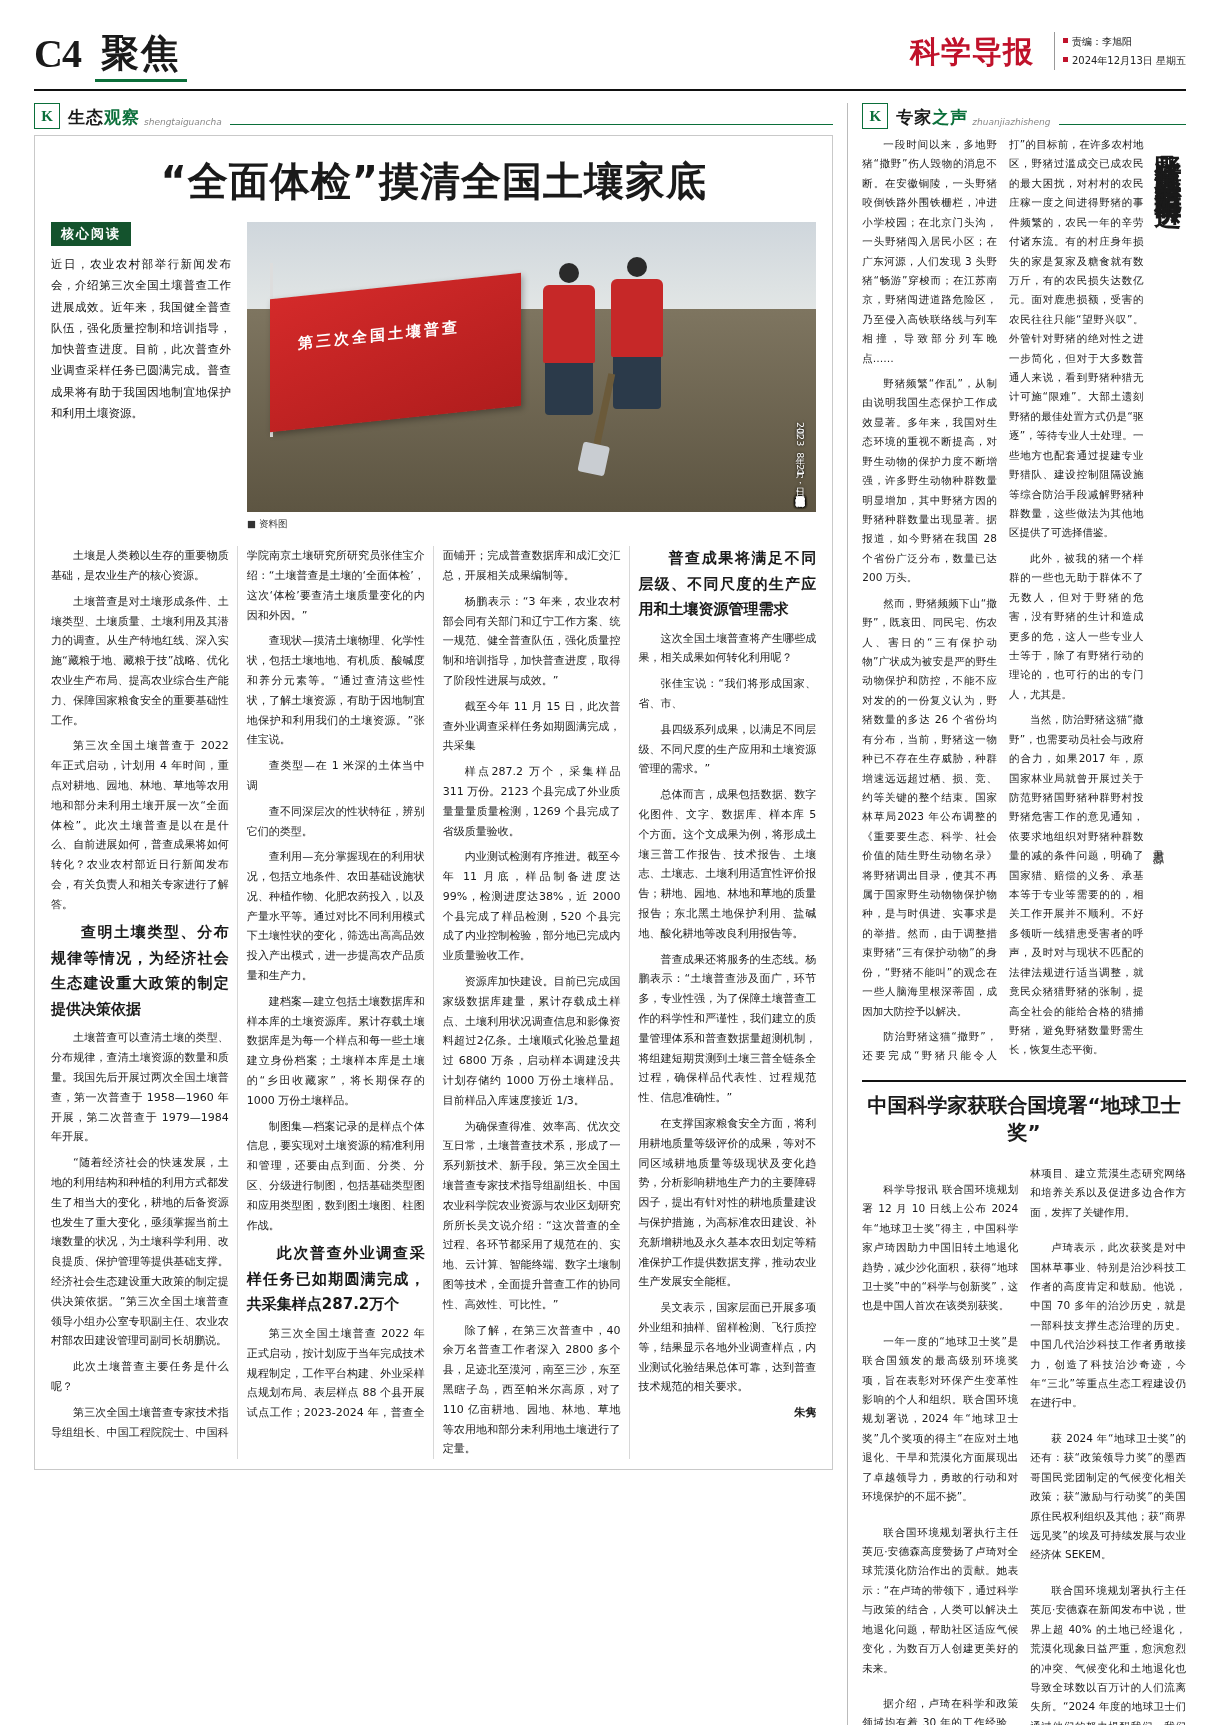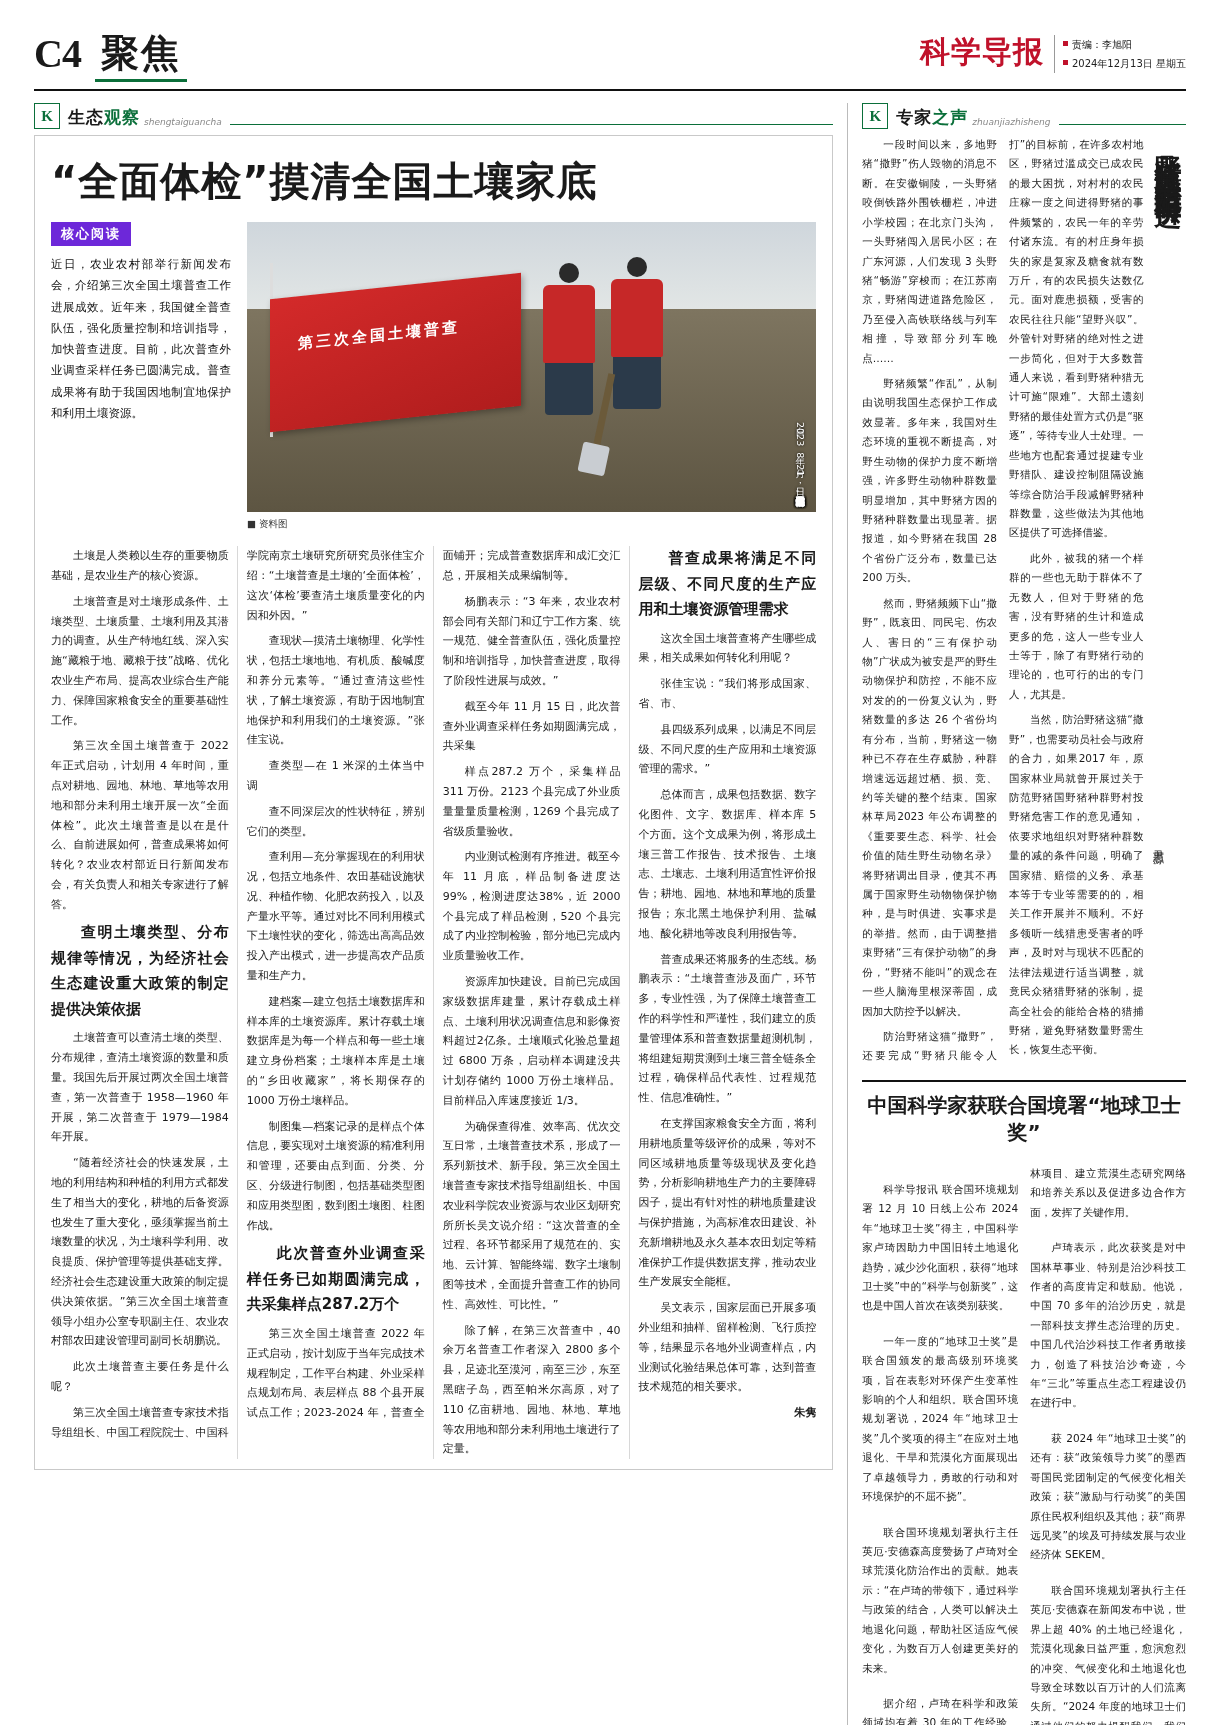--- a/index.html
+++ b/index.html
@@ -12,43 +12,43 @@
     overflow:hidden;
   }
   .page{position:relative;width:1220px;height:1666px;box-sizing:border-box;padding:28px 34px 14px 34px;}
 
   
   .masthead{display:flex;align-items:flex-start;justify-content:space-between;border-bottom:2px solid #111;padding-bottom:10px;}
   .mh-left{display:flex;align-items:center;gap:14px;}
   .page-num{font-size:40px;font-weight:bold;font-family:"Liberation Serif",serif;letter-spacing:-1px;}
   .section-logo{font-size:38px;font-weight:bold;font-family:"DejaVu Sans",sans-serif;letter-spacing:2px;position:relative;padding:0 6px;}
   .section-logo::after{content:"";position:absolute;left:0;right:0;bottom:-3px;height:3px;background:#0b6f3a;}
-  .mh-right{display:flex;align-items:flex-end;gap:10px;padding-top:4px;}
+  .mh-right{display:flex;align-items:flex-start;gap:20px;padding-top:4px;}
   .paper-title{font-size:30px;font-weight:bold;color:#c0122b;font-family:"Liberation Serif",serif;letter-spacing:1px;}
   .mh-meta{font-size:10px;line-height:1.9;color:#222;border-left:1px solid #999;padding-left:8px;}
   .mh-meta .sq{display:inline-block;width:5px;height:5px;background:#c0122b;margin-right:4px;vertical-align:2px;}
 
   
   .body-wrap{display:flex;gap:0;margin-top:12px;}
   .col-left{width:820px;}
   .col-right{width:332px;margin-left:14px;border-left:1px solid #bbb;padding-left:14px;}
 
   .rubric{display:flex;align-items:flex-end;gap:8px;margin-bottom:6px;}
   .rubric .kbox{width:24px;height:24px;border:1px solid #0b6f3a;color:#0b6f3a;font-weight:bold;font-size:15px;display:flex;align-items:center;justify-content:center;font-family:"Liberation Serif",serif;}
   .rubric .rtxt{font-size:17px;font-weight:bold;letter-spacing:1px;}
   .rubric .rtxt .g{color:#0b6f3a;}
   .rubric .rpy{font-size:9px;color:#888;font-style:italic;margin-left:-4px;padding-bottom:2px;}
   .rubric-underline{border-bottom:1px solid #0b6f3a;flex:1;margin-bottom:4px;}
 
   .lead-box{border:1px solid #c9c9c9;padding:14px 16px 10px 16px;}
-  .headline{font-size:40px;font-weight:bold;letter-spacing:1px;font-family:"DejaVu Sans",sans-serif;line-height:1.25;margin:6px 0 16px 0;}
+  .headline{font-size:40px;font-weight:bold;letter-spacing:1px;text-align:center;font-family:"DejaVu Sans",sans-serif;line-height:1.25;margin:6px 0 16px 0;}
 
   .two-up{display:flex;gap:16px;}
   .core-col{width:180px;}
-  .core-tag{display:inline-block;background:#6d28d9;color:#fff;font-size:13px;font-weight:bold;padding:3px 10px;letter-spacing:2px;margin-bottom:8px;}
+  .core-tag{display:inline-block;background:#14532d;color:#fff;font-size:13px;font-weight:bold;padding:3px 10px;letter-spacing:2px;margin-bottom:8px;}
   .core-text{font-size:11.5px;line-height:1.85;text-align:justify;color:#111;}
   .photo{flex:1;position:relative;}
   .photo-img{width:100%;height:290px;position:relative;overflow:hidden;background:#6b6352;}
   .photo-cap{font-size:9.5px;line-height:1.7;color:#333;margin-top:4px;text-align:justify;}
   .cap-side{position:absolute;right:8px;bottom:14px;width:70px;font-size:9.5px;line-height:1.6;color:#fff;text-shadow:0 0 3px #000;writing-mode:vertical-rl;}
 
   .cols4{column-count:4;column-gap:18px;column-rule:1px solid #d8d8d8;margin-top:14px;font-size:11px;line-height:1.8;text-align:justify;}
   .cols4 p{margin:0 0 6px 0;text-indent:2em;}
   .sub-h{font-weight:bold;font-size:15px;line-height:1.7;margin:8px 0 6px 0;text-indent:0;}
   .byline{text-align:right;font-size:11px;font-weight:bold;margin-top:4px;}

